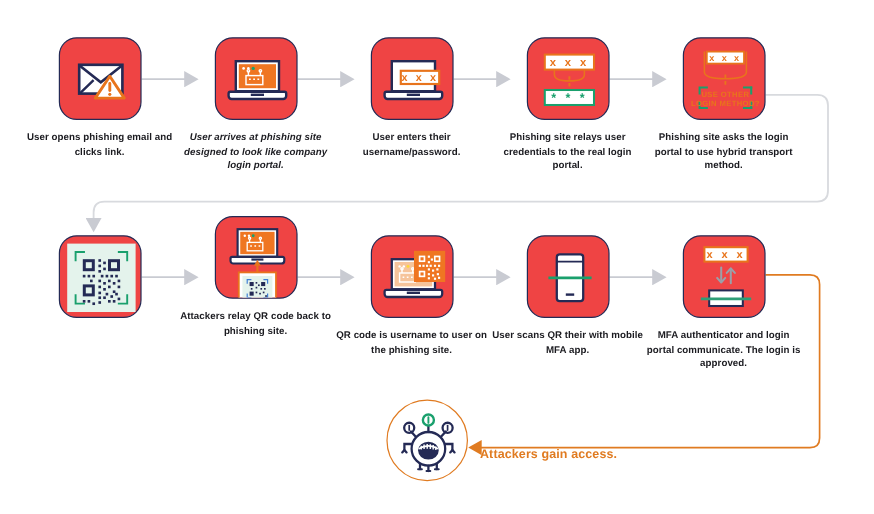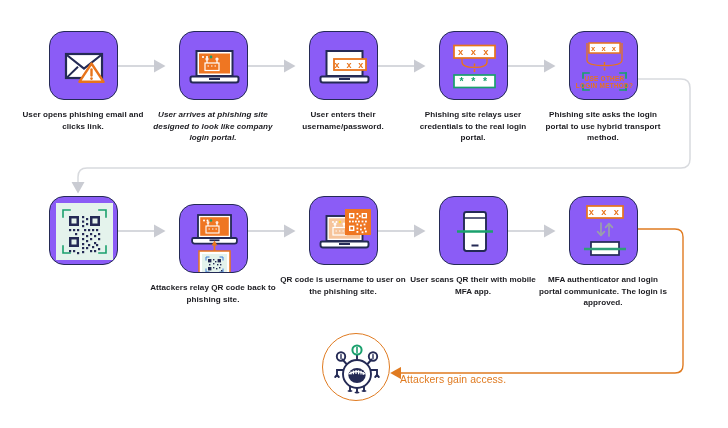--- a/index.html
+++ b/index.html
@@ -15,21 +15,21 @@
 
   
   #wires{position:absolute;left:0;top:0;width:728px;height:428px;pointer-events:none;}
 
   
   .node{position:absolute;width:130px;}
   .card{
     width:69px;height:69px;margin:0 auto;
     border:1.6px solid #242a55;
     border-radius:15px;
-    background:#8b5cf6;
+    background:#ef4444;
     box-sizing:border-box;
     position:relative;
     overflow:hidden;
   }
   .card svg{display:block;position:absolute;left:0;top:0;}
   .caption{
     margin-top:9px;
     text-align:center;
     font-size:8.1px;
     line-height:11.6px;
@@ -44,21 +44,21 @@
     position:absolute;left:0;top:0;
     width:68px;height:68px;
     border:1.5px solid #e07b21;
     border-radius:50%;
     background:#fff;
     box-sizing:border-box;
   }
   #outcome .ring svg{position:absolute;left:0;top:0;}
   #outcome .outcome-label{
     position:absolute;left:78px;top:41px;
-    font-size:10.4px;font-weight:normal;
+    font-size:10.4px;font-weight:bold;
     color:#e07b21;
     white-space:nowrap;
     letter-spacing:0.1px;
   }
 </style>
 </head>
 <body>
 
 <div id="stage">
 
@@ -243,21 +243,21 @@
             <rect x="32" y="54" width="2.2" height="2.2"></rect>
           <rect x="19" y="53" width="2.2" height="2.2"></rect>
             <rect x="23" y="53" width="2.2" height="2.2"></rect>
           <rect x="27" y="55" width="2.2" height="2.2"></rect>
             <rect x="25" y="36" width="2.2" height="2.2"></rect>
         </g>
       </svg>
     </div>
   </div>
 
-  <div class="node" style="left:148px;top:204px;">
+  <div class="node" style="left:148px;top:180px;">
     <div class="card">
       <svg width="69" height="69" viewBox="0 0 69 69">
         <rect x="18" y="10" width="33" height="23" fill="#fff" stroke="#242a55" stroke-width="1.8"></rect>
         <rect x="20.2" y="12.2" width="28.6" height="18.6" fill="#ef7622"></rect>
         <circle cx="24" cy="15.5" r="1" fill="#fff"></circle>
         <circle cx="27.5" cy="15.5" r="1" fill="#fff"></circle>
         <circle cx="31" cy="15.5" r="1.2" fill="#1aa06d"></circle>
         <g fill="none" stroke="#fff" stroke-width="1.1">
           <rect x="26" y="21" width="13" height="7"></rect>
           <path d="M28 21 V18.4 M37 21 V18.4"></path>

